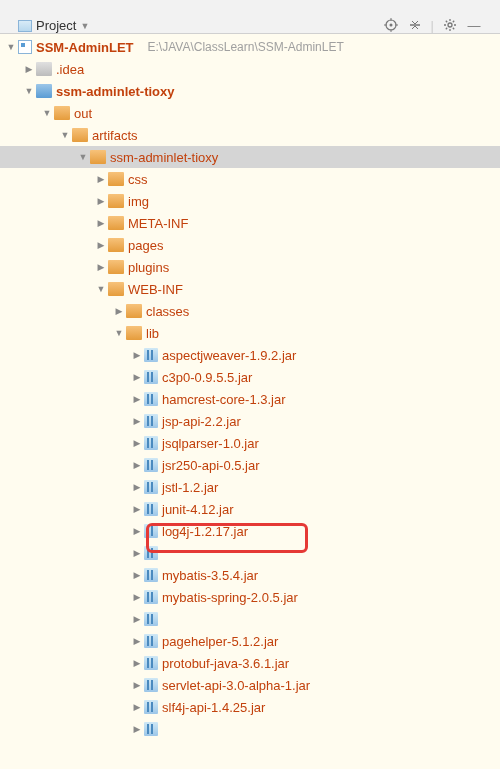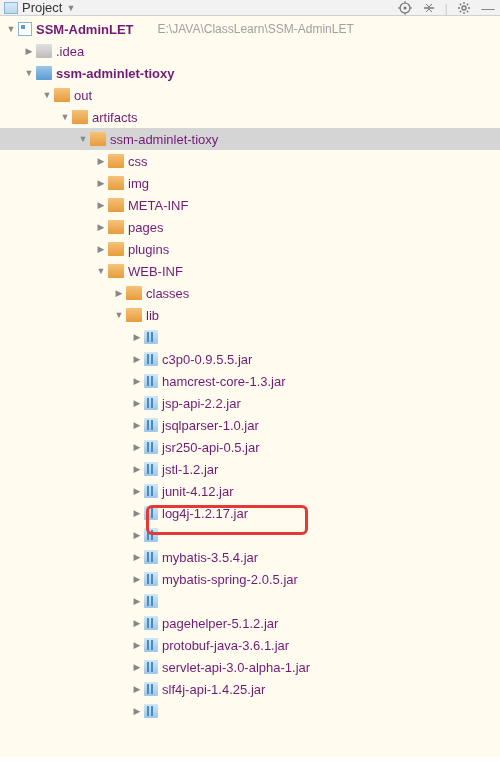--- a/index.html
+++ b/index.html
@@ -1,40 +1,40 @@
 <!DOCTYPE html>
 <html><head>
 <meta charset="utf-8">
 <style>
 * { margin: 0; padding: 0; box-sizing: border-box; font-family: "Segoe UI", Arial, sans-serif; font-size: 13px; }
 body { background: #fff; width: 500px; height: 769px; overflow: hidden; }
-.toolbar { height: 16px; background: #f2f2f2; border-bottom: 1px solid #d0d0d0; display: flex; align-items: flex-start; padding: 0 4px; justify-content: space-between; }
+.toolbar { height: 34px; background: #f2f2f2; border-bottom: 1px solid #d0d0d0; display: flex; align-items: flex-end; padding: 0 18px; justify-content: space-between; }
 .toolbar-left { display: flex; align-items: center; gap: 4px; }
 .toolbar-right { display: flex; align-items: center; gap: 8px; }
 .project-icon { width: 14px; height: 12px; border: 1px solid #8ab4d8; background: linear-gradient(#d8ebf7, #b8d8ee); position: relative; }
 .project-label { color: #333; }
 .dropdown-arrow { font-size: 9px; color: #888; }
 .tool-icon { width: 16px; height: 16px; display: flex; align-items: center; justify-content: center; color: #777; cursor: pointer; }
 .tree { background: #fffcef; height: 741px; overflow: auto; padding-top: 2px; }
 .tree-row { display: flex; align-items: center; height: 22px; white-space: nowrap; cursor: pointer; }
 .tree-row.selected { background: #d5d5d5; }
 .indent { display: inline-block; }
 .arrow { width: 14px; display: inline-flex; justify-content: center; color: #888; font-size: 9px; }
 .folder-icon { width: 16px; height: 14px; margin-right: 4px; position: relative; }
 .folder-grey { background: linear-gradient(#e0e0e0,#bcbcbc); border-radius: 1px; }
 .folder-orange { background: linear-gradient(#f7c27a,#e59c3c); border-radius: 1px; }
 .folder-blue { background: linear-gradient(#9cc6e8,#5a9cd4); border-radius: 1px; }
 .module-icon { width: 14px; height: 14px; background: #fff; border: 1px solid #8ab4d8; margin-right: 4px; position: relative; }
 .module-icon::after { content:""; position:absolute; left:2px; top:2px; width:4px; height:4px; background:#5a9cd4; }
 .jar-icon { width: 14px; height: 14px; margin-right: 4px; background: linear-gradient(#cfe8f5,#9cc6e8); border-radius: 1px; position: relative; }
 .jar-icon::before { content:""; position:absolute; left:3px; top:2px; width:2px; height:10px; background:#4a8abf; }
 .jar-icon::after { content:""; position:absolute; left:7px; top:2px; width:2px; height:10px; background:#4a8abf; }
-.label { color: #701a75; }
+.label { color: #c2410c; }
 .label.bold { font-weight: 700; }
-.path { color: #a0a0a0; margin-left: 24px; font-size: 12px; }
+.path { color: #a0a0a0; margin-left: 14px; font-size: 12px; }
 .highlight-box { position: absolute; border: 3px solid #e53935; border-radius: 6px; pointer-events: none; }
 </style>
 </head>
 <body>
 
 <div class="toolbar">
   <div class="toolbar-left">
     <span class="project-icon"></span>
     <span class="project-label">Project</span>
     <span class="dropdown-arrow">▼</span>
@@ -160,20 +160,21 @@
       <span class="arrow">▼</span>
     <span class="folder-icon folder-orange"></span>
     <span class="label">lib</span>
   </div>
 
   <div id="jar-list">
       <div class="tree-row">
         <span class="indent" style="width:130px"></span>
         <span class="arrow">▶</span>
         <span class="jar-icon"></span>
+        <span class="label">aspectjweaver-1.9.2.jar</span>
       </div>
       <div class="tree-row">
         <span class="indent" style="width:130px"></span>
         <span class="arrow">▶</span>
         <span class="jar-icon"></span>
         <span class="label">c3p0-0.9.5.5.jar</span>
       </div>
       <div class="tree-row">
         <span class="indent" style="width:130px"></span>
         <span class="arrow">▶</span>

